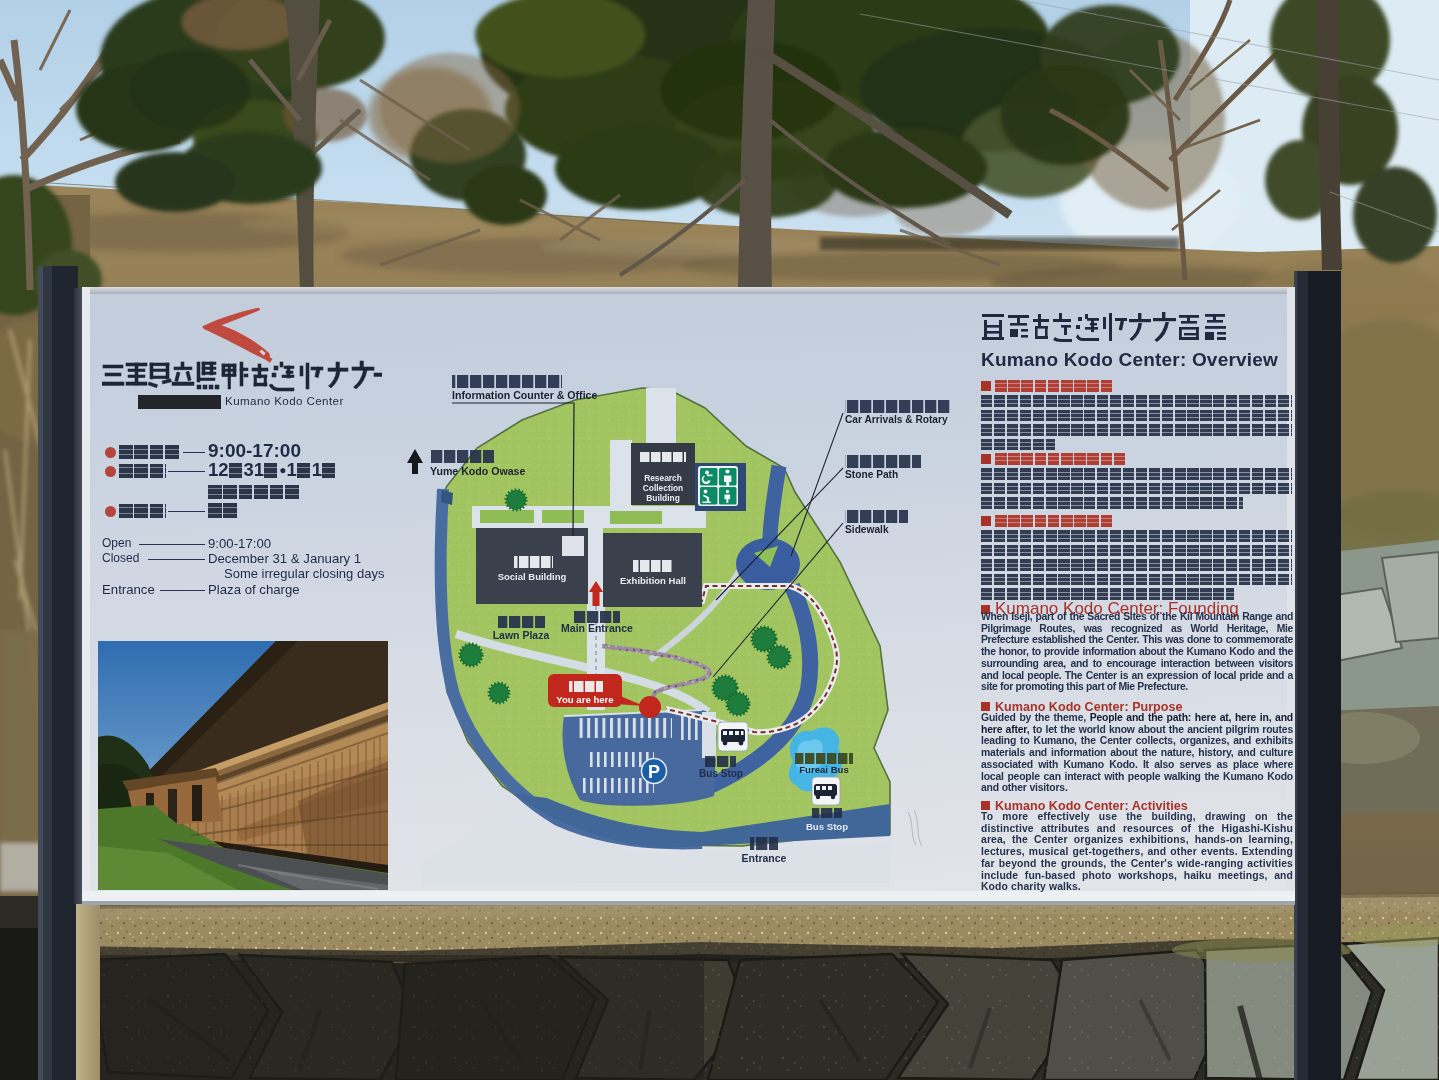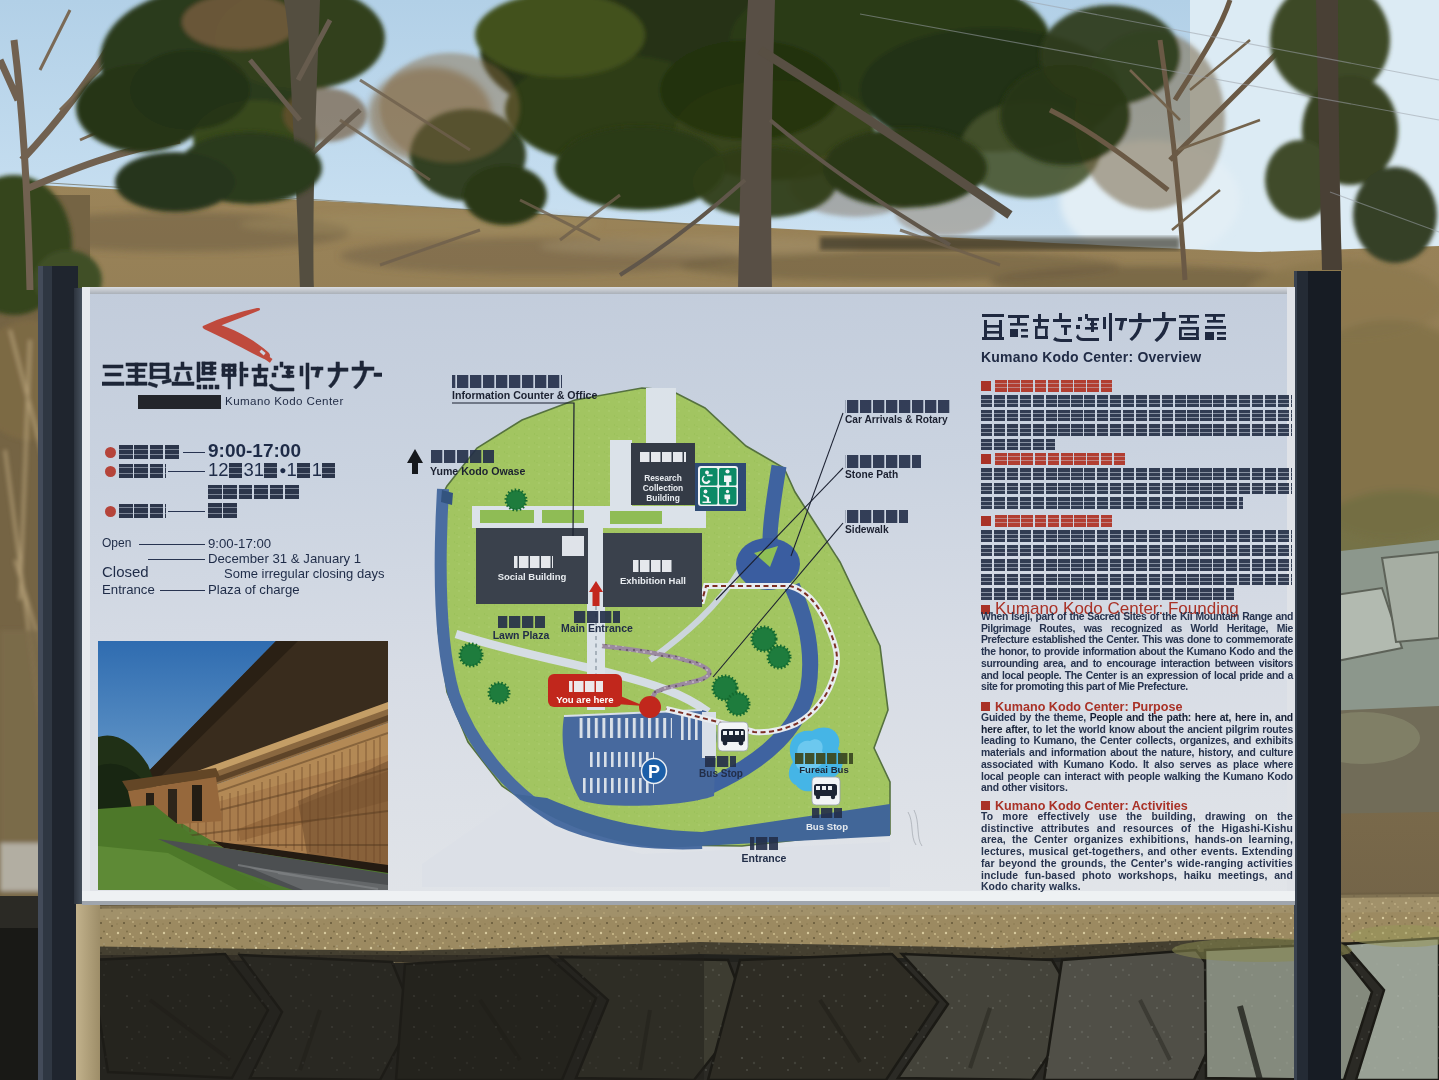--- a/index.html
+++ b/index.html
@@ -323,33 +323,33 @@
  <div class="abs" style="left:143px;top:107px;font-size:11.6px;font-weight:normal;color:#1f2a44;letter-spacing:.4px">Kumano Kodo Center</div>
 
  <div class="abs" style="left:23px;top:160px;width:11px;height:11px;border-radius:50%;background:#b5443a"></div>
  <div class="jd" style="left:37px;top:158px;width:62px;height:14px"></div>
  <div class="dash" style="left:101px;top:165px;width:22px"></div>
  <div class="row" style="left:126px;top:153px;font-size:19px;font-weight:bold">9:00-17:00</div>
 
  <div class="abs" style="left:23px;top:179px;width:11px;height:11px;border-radius:50%;background:#b5443a"></div>
  <div class="jd" style="left:37px;top:177px;width:47px;height:14px"></div>
  <div class="dash" style="left:86px;top:184px;width:37px"></div>
- <div class="row" style="left:126px;top:172px;font-size:18.5px;font-weight:normal">12<span class="ji" style="width:15px;height:15px"></span>31<span class="ji" style="width:15px;height:15px"></span><span style="font-size:12px;vertical-align:2px">●</span>1<span class="ji" style="width:15px;height:15px"></span>1<span class="ji" style="width:15px;height:15px"></span></div>
+ <div class="row" style="left:126px;top:172px;font-size:18.5px;font-weight:bold">12<span class="ji" style="width:15px;height:15px"></span>31<span class="ji" style="width:15px;height:15px"></span><span style="font-size:12px;vertical-align:2px">●</span>1<span class="ji" style="width:15px;height:15px"></span>1<span class="ji" style="width:15px;height:15px"></span></div>
 
  <div class="jd" style="left:126px;top:198px;width:92px;height:14px"></div>
 
  <div class="abs" style="left:23px;top:219px;width:11px;height:11px;border-radius:50%;background:#b5443a"></div>
  <div class="jd" style="left:37px;top:217px;width:47px;height:14px"></div>
  <div class="dash" style="left:86px;top:224px;width:37px"></div>
  <div class="jd" style="left:126px;top:216px;width:31px;height:15px"></div>
 
  <div class="row" style="left:20px;top:249px;font-size:12px">Open</div>
  <div class="dash" style="left:57px;top:257px;width:66px;border-top-width:1.3px"></div>
  <div class="row" style="left:126px;top:249px;font-size:13.2px">9:00-17:00</div>
- <div class="row" style="left:20px;top:276px;font-size:15px">Closed</div>
+ <div class="row" style="left:20px;top:264px;font-size:12px">Closed</div>
  <div class="dash" style="left:66px;top:272px;width:57px;border-top-width:1.3px"></div>
  <div class="row" style="left:126px;top:264px;font-size:13.2px">December 31 &amp; January 1</div>
  <div class="row" style="left:142px;top:279px;font-size:13px">Some irregular closing days</div>
  <div class="row" style="left:20px;top:295px;font-size:13.2px">Entrance</div>
  <div class="dash" style="left:78px;top:303px;width:45px;border-top-width:1.3px"></div>
  <div class="row" style="left:126px;top:295px;font-size:13.2px">Plaza of charge</div>
 
  <svg class="abs" style="left:16px;top:354px" width="290" height="249" viewBox="0 0 290 249">
   <defs>
   <linearGradient id="psky" x1="0" y1="0" x2="0" y2="1">
@@ -714,21 +714,21 @@
           <rect x="232" y="3" width="3" height="7"></rect>
           <rect x="226" y="9" width="16" height="2.6"></rect>
           <rect x="224" y="15" width="21" height="2.8"></rect>
           <rect x="224" y="21" width="9" height="8"></rect>
           <rect x="236" y="21" width="9" height="2.6"></rect>
           <rect x="236" y="26" width="9" height="3"></rect>
         </g>
   </g>
  </svg>
 
- <div class="abs" style="left:899px;top:62px;font-size:14px;font-weight:bold;color:#202b45;letter-spacing:.2px">Kumano Kodo Center: Overview</div>
+ <div class="abs" style="left:899px;top:62px;font-size:19px;font-weight:bold;color:#202b45;letter-spacing:.2px">Kumano Kodo Center: Overview</div>
 
  <div class="abs" style="left:899px;top:94px;width:10px;height:10px;background:#a93227"></div>
  <div class="jr" style="left:913px;top:93px;width:118px;height:12px"></div>
 
  <div class="jm" style="left:899px;top:108px;width:311px;height:11.5px"></div>
  <div class="jm" style="left:899px;top:122.5px;width:311px;height:11.5px"></div>
  <div class="jm" style="left:899px;top:137px;width:311px;height:11.5px"></div>
  <div class="jm" style="left:899px;top:151.5px;width:74px;height:11.5px"></div>
 
  <div class="abs" style="left:899px;top:167px;width:10px;height:10px;background:#a93227"></div>

